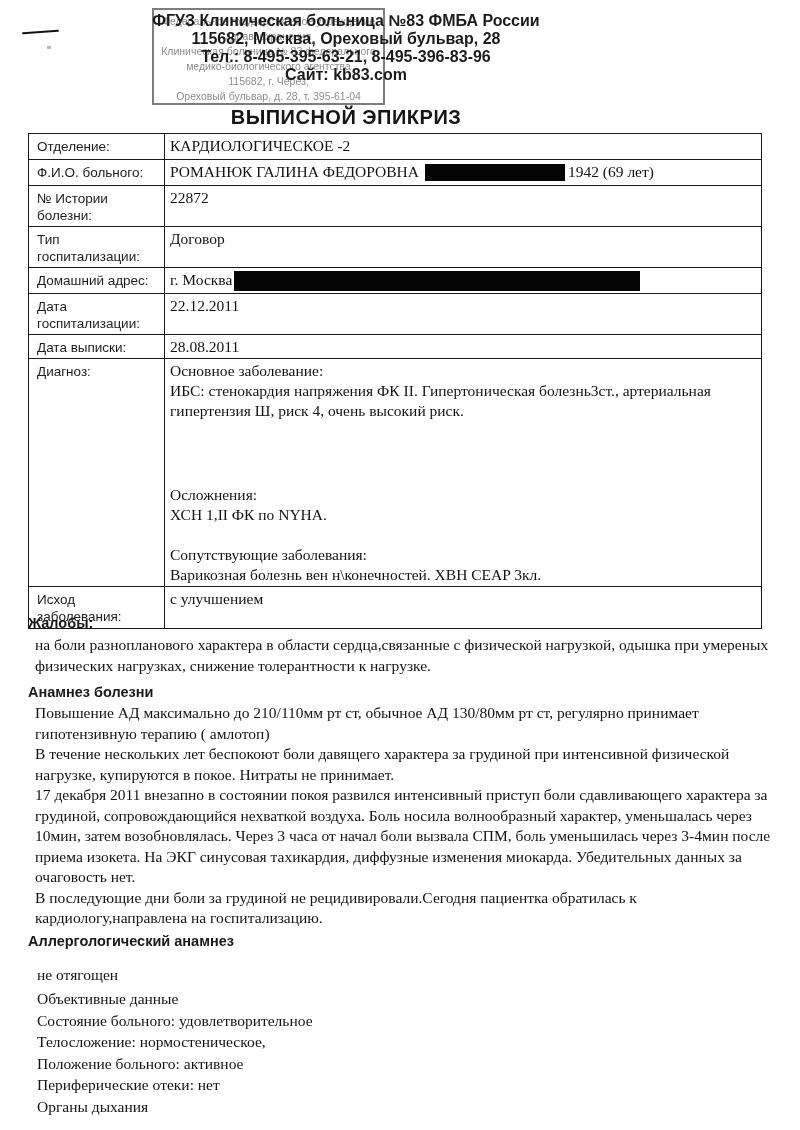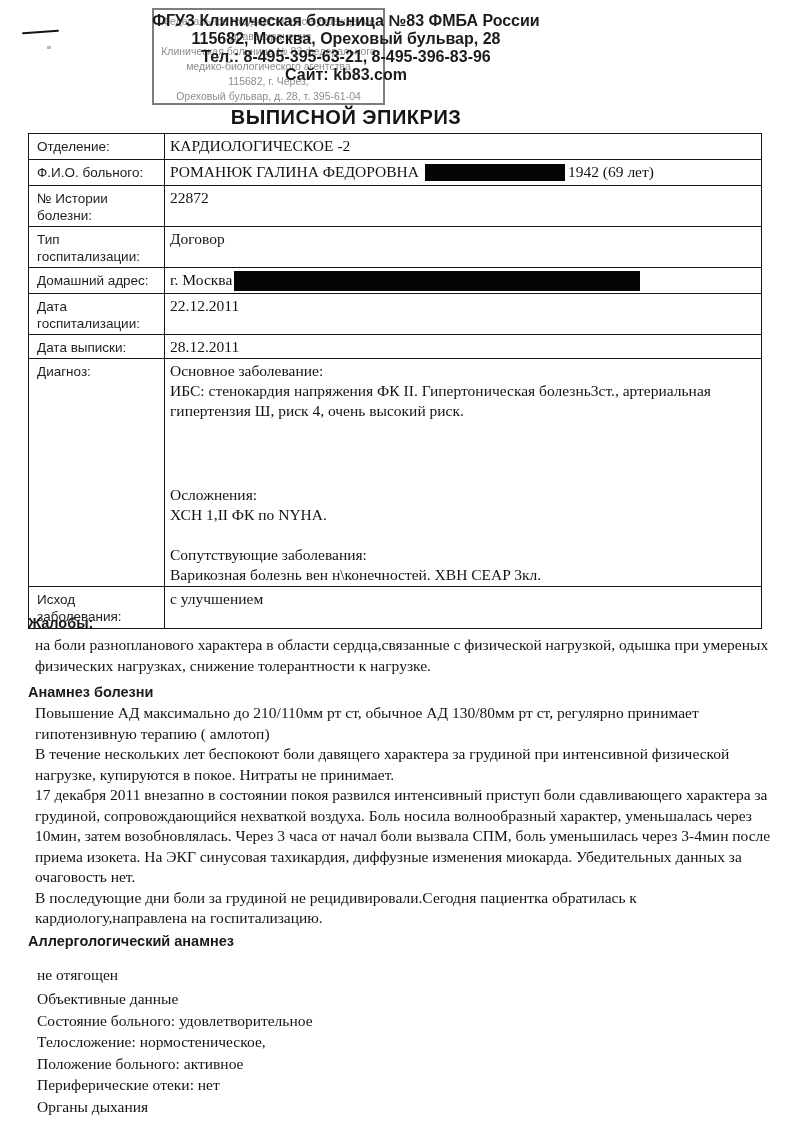--- a/index.html
+++ b/index.html
@@ -162,21 +162,21 @@
       <td class="val">
         <span>г. Москва</span><span class="redact redact-addr"></span>
       </td>
     </tr>
     <tr class="r-two">
       <td class="lbl">Дата госпитализации:</td>
       <td class="val">22.12.2011</td>
     </tr>
     <tr class="r-disc">
       <td class="lbl">Дата выписки:</td>
-      <td class="val">28.12.2011</td>
+      <td class="val">28.08.2011</td>
     </tr>
     <tr class="r-diag">
       <td class="lbl">Диагноз:</td>
       <td class="val">
         <div>Основное заболевание:</div>
         <div>ИБС: стенокардия напряжения ФК II. Гипертоническая болезнь3ст., артериальная гипертензия Ш, риск 4, очень высокий риск.</div>
         <div class="diag-gap-1"></div>
         <div>Осложнения:</div>
         <div>ХСН 1,II ФК по NYHA.</div>
         <div class="diag-gap-2"></div>

